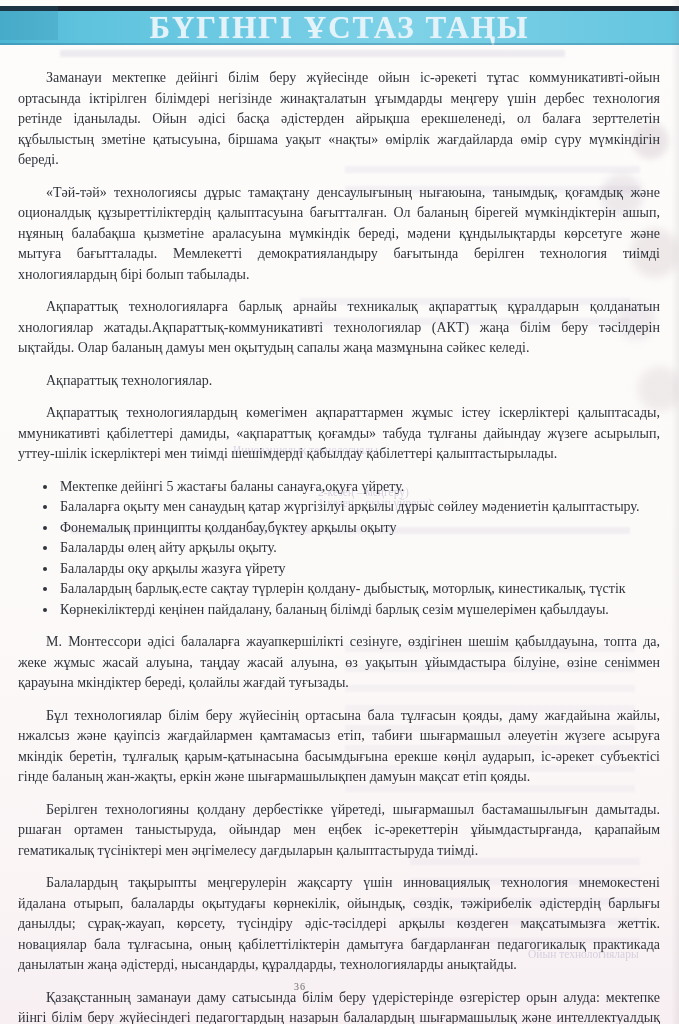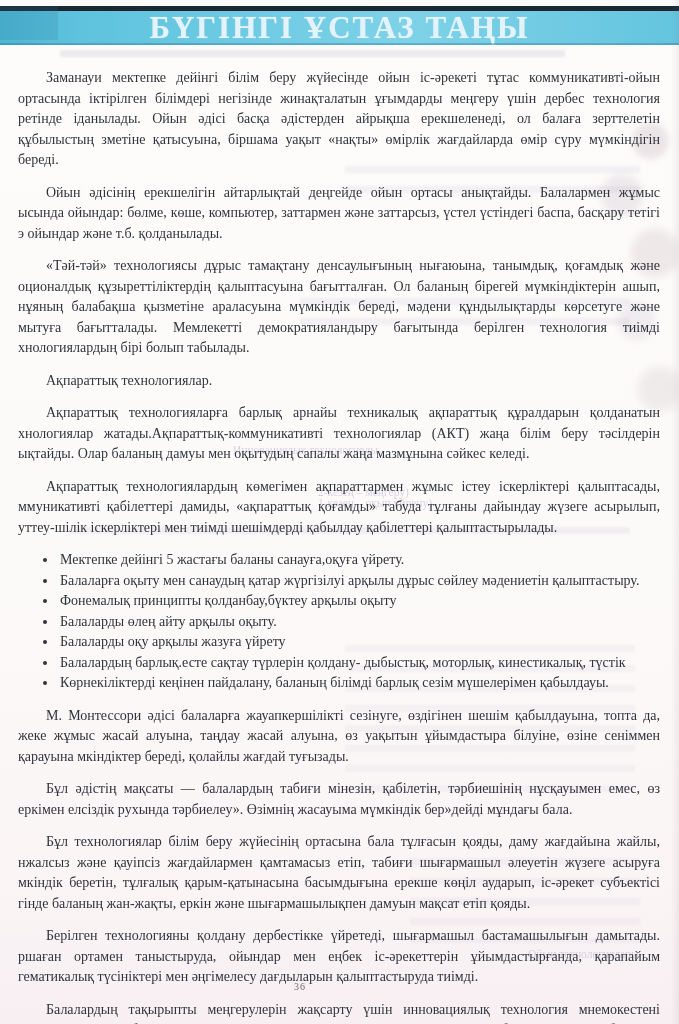--- a/index.html
+++ b/index.html
@@ -102,36 +102,34 @@
     <div id="ghost-text-holder">
         <span class="ghost" style="left: 233px; top: 444px;">Инновациялық технологиялы</span>
         <span class="ghost" style="left: 318px; top: 466px; margin-top: 31px;">1-кезең – оқып үйрену)</span>
         <span class="ghost" style="left: 318px; top: 486px;">2-кезең – меңгеру)</span>
         <span class="ghost" style="left: 528px; top: 948px;">Ойын технологиялары</span>
       </div>
   </div>
 
   <div class="content" id="content">
       <p>Заманауи мектепке дейінгі білім беру жүйесінде ойын іс-әрекеті тұтас коммуникативті-ойын ортасында іктірілген білімдері негізінде жинақталатын ұғымдарды меңгеру үшін дербес технология ретінде іданылады. Ойын әдісі басқа әдістерден айрықша ерекшеленеді, ол балаға зерттелетін құбылыстың зметіне қатысуына, біршама уақыт «нақты» өмірлік жағдайларда өмір сүру мүмкіндігін береді.</p>
-      <p>Ойын әдісінің ерекшелігін айтарлықтай деңгейде ойын ортасы анықтайды. Балалармен жұмыс ысында ойындар: бөлме, көше, компьютер, заттармен және заттарсыз, үстел үстіндегі баспа, басқару тетігі э ойындар және т.б. қолданылады.</p>
       <p>«Тәй-тәй» технологиясы дұрыс тамақтану денсаулығының нығаюына, танымдық, қоғамдық және оционалдық құзыреттіліктердің қалыптасуына  бағытталған. Ол баланың бірегей мүмкіндіктерін ашып, нұяның балабақша қызметіне араласуына мүмкіндік береді, мәдени құндылықтарды көрсетуге және мытуға бағытталады. Мемлекетті демократияландыру бағытында берілген технология тиімді хнологиялардың бірі болып табылады.</p>
+      <p>Ақпараттық технологияларға барлық арнайы техникалық ақпараттық құралдарын қолданатын хнологиялар жатады.Ақпараттық-коммуникативті технологиялар (АКТ) жаңа білім беру тәсілдерін ықтайды. Олар баланың дамуы мен оқытудың сапалы жаңа мазмұнына сәйкес келеді.</p>
       <p>Ақпараттық технологиялар.</p>
-      <p>Ақпараттық технологияларға барлық арнайы техникалық ақпараттық құралдарын қолданатын хнологиялар жатады.Ақпараттық-коммуникативті технологиялар (АКТ) жаңа білім беру тәсілдерін ықтайды. Олар баланың дамуы мен оқытудың сапалы жаңа мазмұнына сәйкес келеді.</p>
       <p>Ақпараттық технологиялардың көмегімен ақпараттармен жұмыс істеу іскерліктері қалыптасады, ммуникативті қабілеттері дамиды, «ақпараттық қоғамды» табуда тұлғаны дайындау жүзеге асырылып, уттеу-шілік іскерліктері мен тиімді шешімдерді қабылдау қабілеттері қалыптастырылады.</p>
       <ul class="bullets">
         <li>Мектепке дейінгі 5 жастағы баланы санауға,оқуға үйрету.</li>
         <li>Балаларға оқыту мен санаудың қатар жүргізілуі арқылы дұрыс сөйлеу мәдениетін қалыптастыру.</li>
         <li>Фонемалық принципты қолданбау,бүктеу арқылы оқыту</li>
         <li>Балаларды өлең айту арқылы оқыту.</li>
         <li>Балаларды оқу арқылы жазуға үйрету</li>
         <li>Балалардың барлық.есте сақтау түрлерін қолдану- дыбыстық, моторлық, кинестикалық, түстік</li>
         <li>Көрнекіліктерді кеңінен пайдалану, баланың білімді барлық сезім мүшелерімен қабылдауы.</li>
       </ul>
       <p>М. Монтессори әдісі балаларға жауапкершілікті сезінуге, өздігінен шешім қабылдауына, топта да, жеке жұмыс жасай алуына, таңдау жасай алуына, өз уақытын ұйымдастыра білуіне, өзіне сеніммен қарауына мкіндіктер береді, қолайлы жағдай туғызады.</p>
-      <p>Бұл әдістің мақсаты — балалардың табиғи мінезін, қабілетін, тәрбиешінің нұсқауымен емес, өз еркімен елсіздік рухында тәрбиелеу». Өзімнің жасауыма мүмкіндік бер»дейді мұндағы бала.</p>
       <p>Бұл технологиялар білім беру жүйесінің ортасына бала тұлғасын қояды, даму жағдайына жайлы, нжалсыз және қауіпсіз жағдайлармен қамтамасыз етіп, табиғи шығармашыл әлеуетін жүзеге асыруға мкіндік беретін, тұлғалық қарым-қатынасына басымдығына ерекше көңіл аударып, іс-әрекет субъектісі гінде баланың жан-жақты, еркін және шығармашылықпен дамуын мақсат етіп қояды.</p>
       <p>Берілген технологияны қолдану дербестікке үйретеді, шығармашыл бастамашылығын дамытады. ршаған ортамен таныстыруда, ойындар мен еңбек іс-әрекеттерін ұйымдастырғанда, қарапайым гематикалық түсініктері мен әңгімелесу дағдыларын қалыптастыруда тиімді.</p>
       <p>Балалардың тақырыпты меңгерулерін жақсарту үшін инновациялық технология мнемокестені йдалана отырып, балаларды оқытудағы көрнекілік, ойындық, сөздік, тәжірибелік әдістердің барлығы данылды; сұрақ-жауап, көрсету, түсіндіру әдіс-тәсілдері арқылы көздеген мақсатымызға жеттік. новациялар бала тұлғасына, оның қабілеттіліктерін дамытуға бағдарланған педагогикалық практикада данылатын жаңа әдістерді, нысандарды, құралдарды, технологияларды анықтайды.</p>
       <p>Қазақстанның заманауи даму сатысында білім беру үдерістерінде өзгерістер орын алуда: мектепке йінгі білім беру жүйесіндегі педагогтардың назарын балалардың шығармашылық және интеллектуалдық муына, эмоцияналды еріктік және қозғалыс аясын түзеуге бұра отырып, білім беру мазмұны күрделене суде; дәстүрлі әдістердің орнын баланың танымдық дамуын белсендіруге бағытталған тәрбие мен оқытудың сенді әдістері басуда. Мектепке дейінгі балаларды оқытуда мнемокестелерді қолдану өте тиімді. Оқыту ысында балалардың тақырыптарды меңгерудегі құзыреттіліктерінің меңгерілу деңгейінің көрсеткіштерінің ғарылауы байқалады.</p>
     </div>
 
   <div class="page-num">36</div>
 
 </div>
 

